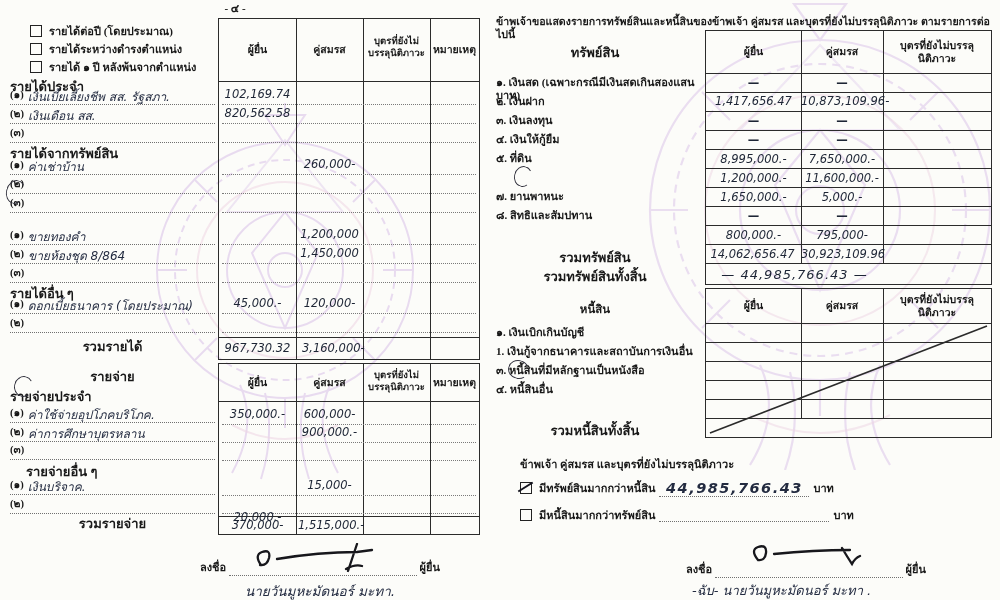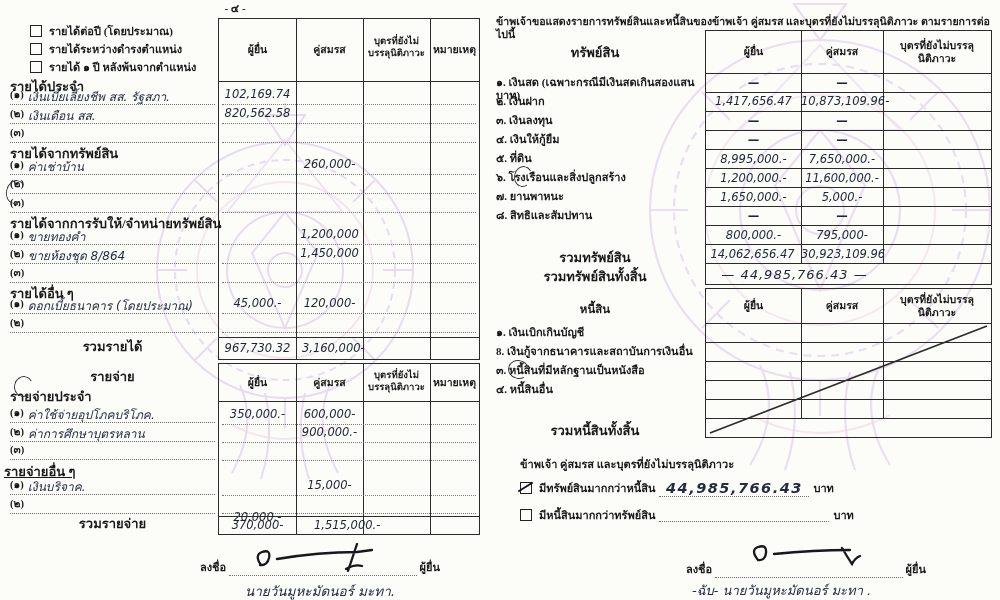--- a/index.html
+++ b/index.html
@@ -113,21 +113,20 @@
     <span class="no">(๑)</span>
     <span class="ht hw">ค่าเช่าบ้าน</span>
   </div>
   <div class="lrow" style="left:10px;top:173px;width:205px;height:19px;">
     <span class="no">(๒)</span>
   </div>
   <div class="lrow" style="left:10px;top:192px;width:205px;height:19px;">
     <span class="no">(๓)</span>
   </div>
 
-  <div class="sec" style="left:10px;top:213px;">รายได้จากการรับให้/จำหน่ายทรัพย์สิน</div>
   <div class="lrow" style="left:10px;top:224px;width:205px;height:19px;">
     <span class="no">(๑)</span>
     <span class="ht hw">ขายทองคำ</span>
   </div>
   <div class="lrow" style="left:10px;top:243px;width:205px;height:19px;">
     <span class="no">(๒)</span>
     <span class="ht hw">ขายห้องชุด 8/864</span>
   </div>
   <div class="lrow" style="left:10px;top:262px;width:205px;height:19px;">
     <span class="no">(๓)</span>
@@ -181,21 +180,21 @@
     <span class="no">(๑)</span>
     <span class="ht hw">ค่าใช้จ่ายอุปโภคบริโภค.</span>
   </div>
   <div class="lrow" style="left:10px;top:421px;width:205px;height:19px;">
     <span class="no">(๒)</span>
     <span class="ht hw">ค่าการศึกษาบุตรหลาน</span>
   </div>
   <div class="lrow" style="left:10px;top:440px;width:205px;height:18px;">
     <span class="no">(๓)</span>
   </div>
-  <div class="sec" style="left:4px;top:461px;text-decoration:underline;">รายจ่ายอื่น ๆ</div>
+  <div class="sec" style="left:26px;top:461px;">รายจ่ายอื่น ๆ</div>
   <div class="lrow" style="left:10px;top:475px;width:205px;height:18px;">
     <span class="no">(๑)</span>
     <span class="ht hw">เงินบริจาค.</span>
   </div>
   <div class="lrow" style="left:10px;top:494px;width:205px;height:18px;">
     <span class="no">(๒)</span>
   </div>
   <div class="sec center" style="left:10px;top:513px;width:205px;">รวมรายจ่าย</div>
 
   <div class="tbl" style="left:218px;top:363px;width:260px;height:170px;">
@@ -212,21 +211,21 @@
       <div class="dot" style="top:96px;"></div>
     <div class="dot" style="top:131px;"></div>
       <div class="dot" style="top:149px;"></div>
     <div class="hline" style="top:152px;"></div>
     <span class="tv" style="left:2px;width:73px;top:45px;">350,000.-</span>
     <span class="tv" style="left:79px;width:63px;top:45px;">600,000-</span>
     <span class="tv" style="left:79px;width:63px;top:63px;">900,000.-</span>
     <span class="tv" style="left:2px;width:73px;top:132px;margin-top:16px;">20,000.-</span>
     <span class="tv" style="left:79px;width:63px;top:116px;">15,000-</span>
     <span class="tv" style="left:2px;width:73px;top:156px;">370,000-</span>
-    <span class="tv" style="left:79px;width:75px;top:156px;text-align:left;padding-left:16px;">1,515,000.-</span>
+    <span class="tv" style="left:79px;width:75px;top:156px;text-align:left;padding-left:0;">1,515,000.-</span>
   </div>
 
   <svg class="abs" style="left:245px;top:543px;" width="150" height="32" viewBox="0 0 150 32">
     <path d="M16 22 q-7 -10 1 -13 q9 -3 7 6 q-2 8 -9 7 M32 16 q42 -7 80 -7 l15 -2 M112 1 l-9 27 M101 26 q9 -5 16 -3" stroke="#17171c" stroke-width="2.3" fill="none" stroke-linecap="round"></path>
   </svg>
   <div class="sigline" style="left:200px;top:560px;width:240px;height:16px;">
     <span>ลงชื่อ</span>
     <span class="fill"></span>
     <span>ผู้ยื่น</span>
   </div>
@@ -236,21 +235,20 @@
   <div class="hcirc" style="left:14px;top:376px;width:17px;height:19px;"></div>
 
   <div class="abs printed" style="left:496px;top:16px;width:496px;font-size:10.6px;">ข้าพเจ้าขอแสดงรายการทรัพย์สินและหนี้สินของข้าพเจ้า คู่สมรส และบุตรที่ยังไม่บรรลุนิติภาวะ ตามรายการต่อไปนี้</div>
 
   <div class="sec center" style="left:490px;top:42px;width:210px;font-size:13px;">ทรัพย์สิน</div>
   <div class="abs printed small" style="left:496px;top:76px;width:208px;font-weight:600;">๑. เงินสด (เฉพาะกรณีมีเงินสดเกินสองแสนบาท)</div>
   <div class="abs printed small" style="left:496px;top:95px;width:208px;font-weight:600;">๒. เงินฝาก</div>
   <div class="abs printed small" style="left:496px;top:114px;width:208px;font-weight:600;">๓. เงินลงทุน</div>
   <div class="abs printed small" style="left:496px;top:133px;width:208px;font-weight:600;">๔. เงินให้กู้ยืม</div>
   <div class="abs printed small" style="left:496px;top:152px;width:208px;font-weight:600;">๕. ที่ดิน</div>
-  <div class="abs printed small" style="left:496px;top:171px;width:208px;font-weight:600;">๖. โรงเรือนและสิ่งปลูกสร้าง</div>
   <div class="abs printed small" style="left:496px;top:190px;width:208px;font-weight:600;">๗. ยานพาหนะ</div>
   <div class="abs printed small" style="left:496px;top:209px;width:208px;font-weight:600;">๘. สิทธิและสัมปทาน</div>
   <div class="sec center" style="left:490px;top:247px;width:210px;">รวมทรัพย์สิน</div>
   <div class="sec center" style="left:490px;top:266px;width:210px;">รวมทรัพย์สินทั้งสิ้น</div>
 
   <div class="tbl" style="left:705px;top:30px;width:285px;height:253px;">
     <i class="v" style="left:95px;height:232px;bottom:auto;top:0;"></i>
     <i class="v" style="left:177px;height:232px;bottom:auto;top:0;"></i>
     <div class="hline" style="top:42px;"></div>
     <div class="th" style="left:0;width:95px;top:14px;">ผู้ยื่น</div>
@@ -284,21 +282,21 @@
     <span class="tv dash" style="left:95px;width:82px;top:180px;">—</span>
     <span class="tv" style="left:0;width:95px;top:199px;">800,000.-</span>
     <span class="tv" style="left:95px;width:82px;top:199px;">795,000-</span>
     <span class="tv" style="left:-2px;width:97px;top:218px;">14,062,656.47</span>
     <span class="tv" style="left:95px;width:82px;top:218px;">30,923,109.96</span>
     <span class="tv" style="left:0;width:177px;top:237px;font-size:13px;letter-spacing:1px;">— 44,985,766.43 —</span>
   </div>
 
   <div class="sec center" style="left:490px;top:300px;width:210px;font-size:11.5px;">หนี้สิน</div>
   <div class="abs printed small" style="left:496px;top:326px;width:208px;font-weight:600;">๑. เงินเบิกเกินบัญชี</div>
-  <div class="abs printed small" style="left:496px;top:345px;width:208px;font-weight:600;">8. เงินกู้จากธนาคารและสถาบันการเงินอื่น</div>
+  <div class="abs printed small" style="left:496px;top:345px;width:208px;font-weight:600;">1. เงินกู้จากธนาคารและสถาบันการเงินอื่น</div>
   <div class="abs printed small" style="left:496px;top:364px;width:208px;font-weight:600;">๓. หนี้สินที่มีหลักฐานเป็นหนังสือ</div>
   <div class="abs printed small" style="left:496px;top:383px;width:208px;font-weight:600;">๔. หนี้สินอื่น</div>
   <div class="sec center" style="left:490px;top:420px;width:210px;">รวมหนี้สินทั้งสิ้น</div>
 
   <div class="tbl" style="left:705px;top:288px;width:285px;height:148px;">
     <i class="v" style="left:95px;height:129px;bottom:auto;top:0;"></i>
     <i class="v" style="left:177px;height:129px;bottom:auto;top:0;"></i>
     <div class="hline" style="top:34px;"></div>
     <div class="th" style="left:0;width:95px;top:10px;">ผู้ยื่น</div>
     <div class="th" style="left:95px;width:82px;top:10px;">คู่สมรส</div>

